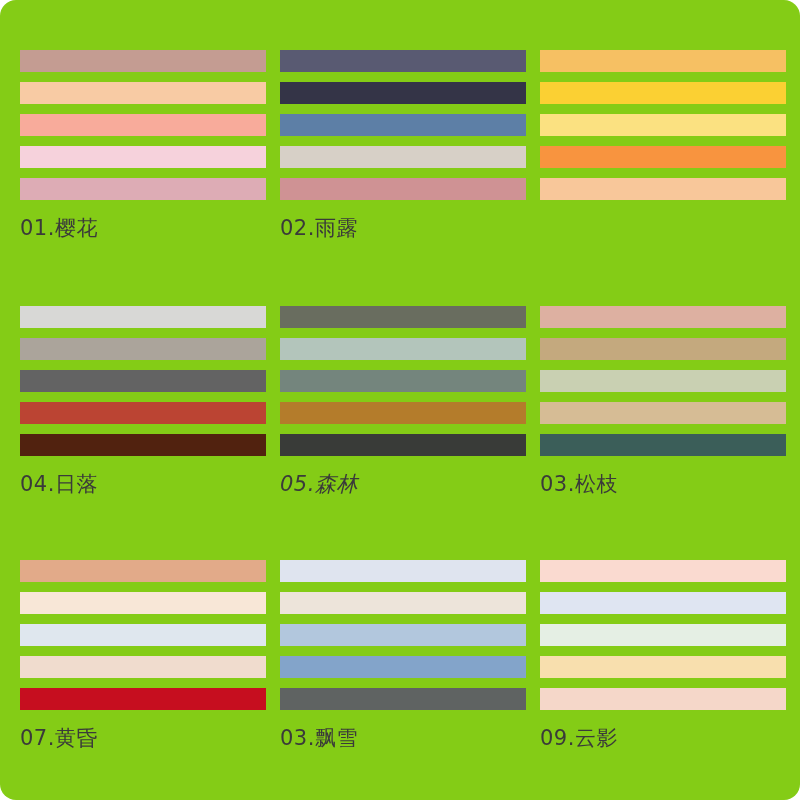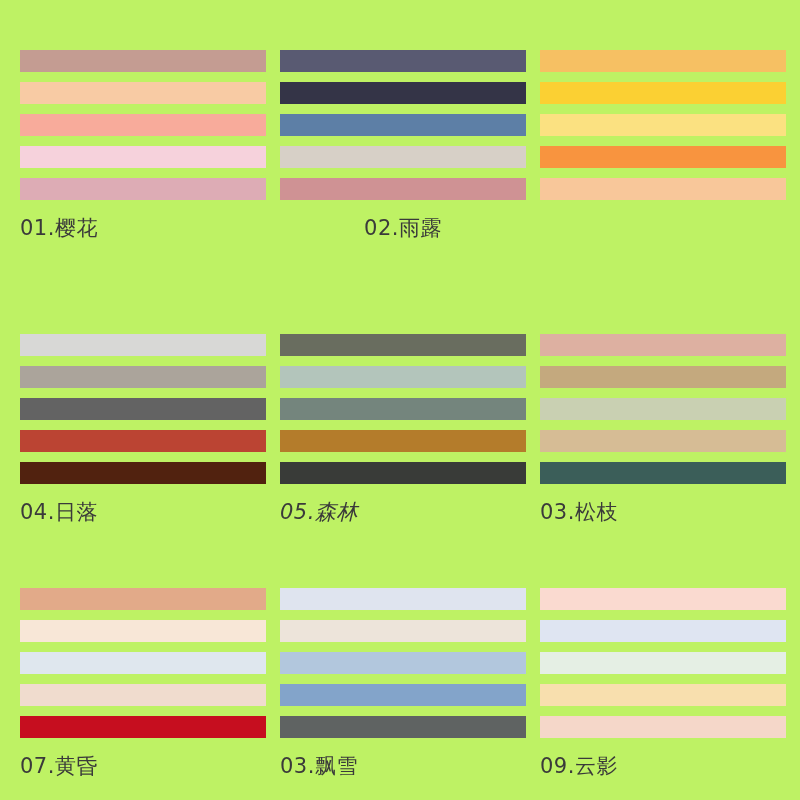--- a/index.html
+++ b/index.html
@@ -45,27 +45,27 @@
     margin-top: 16px;
     font-size: 21px;
     line-height: 1.15;
     color: #3a3a3a;
     letter-spacing: 0.5px;
     white-space: nowrap;
     font-family: "DejaVu Sans", "Liberation Sans", sans-serif;
   }
   
   .palette-card.row-1 { margin-bottom: 66px; }
-  .palette-card.row-2 { margin-bottom: 64px; margin-top: 28px; }
+  .palette-card.row-2 { margin-bottom: 64px; }
   .palette-card.row-3 { margin-bottom: 6px; }
 </style>
 </head>
 <body style="background: rgb(255, 255, 255);">
 
-<div id="palette-sheet" style="background: #bef264;">
+<div id="palette-sheet" style="background: #84cc16; border-radius: 16px;">
   <div class="palette-grid">
 
     <div class="palette-card row-1">
       <div class="swatch-stack">
         <span class="swatch" title="#c49c92" style="background-color: rgb(196, 156, 146);"></span>
         <span class="swatch" title="#f8cba4" style="background-color: rgb(248, 203, 164);"></span>
         <span class="swatch" title="#f8ab9b" style="background-color: rgb(248, 171, 155);"></span>
         <span class="swatch" title="#f6d2dc" style="background-color: rgb(246, 210, 220);"></span>
         <span class="swatch" title="#ddacb5" style="background-color: rgb(221, 172, 181);"></span>
       </div>
@@ -73,21 +73,21 @@
     </div>
 
     <div class="palette-card row-1">
       <div class="swatch-stack">
         <span class="swatch" title="#595a72" style="background-color: rgb(89, 90, 114);"></span>
         <span class="swatch" title="#343447" style="background-color: rgb(52, 52, 71);"></span>
         <span class="swatch" title="#5d7fa6" style="background-color: rgb(93, 127, 166);"></span>
         <span class="swatch" title="#d7d0c7" style="background-color: rgb(215, 208, 199);"></span>
         <span class="swatch" title="#cf9294" style="background-color: rgb(207, 146, 148);"></span>
       </div>
-      <div class="palette-label" style="color: rgb(58, 58, 58); text-align: center;">02.雨露</div>
+      <div class="palette-label" style="color: rgb(58, 58, 58);">02.雨露</div>
     </div>
 
     <div class="palette-card row-1">
       <div class="swatch-stack">
         <span class="swatch" title="#f6c063" style="background-color: rgb(246, 192, 99);"></span>
         <span class="swatch" title="#fbd033" style="background-color: rgb(251, 208, 51);"></span>
         <span class="swatch" title="#fbe181" style="background-color: rgb(251, 225, 129);"></span>
         <span class="swatch" title="#f8943f" style="background-color: rgb(248, 148, 63);"></span>
         <span class="swatch" title="#f8c79a" style="background-color: rgb(248, 199, 154);"></span>
       </div>

